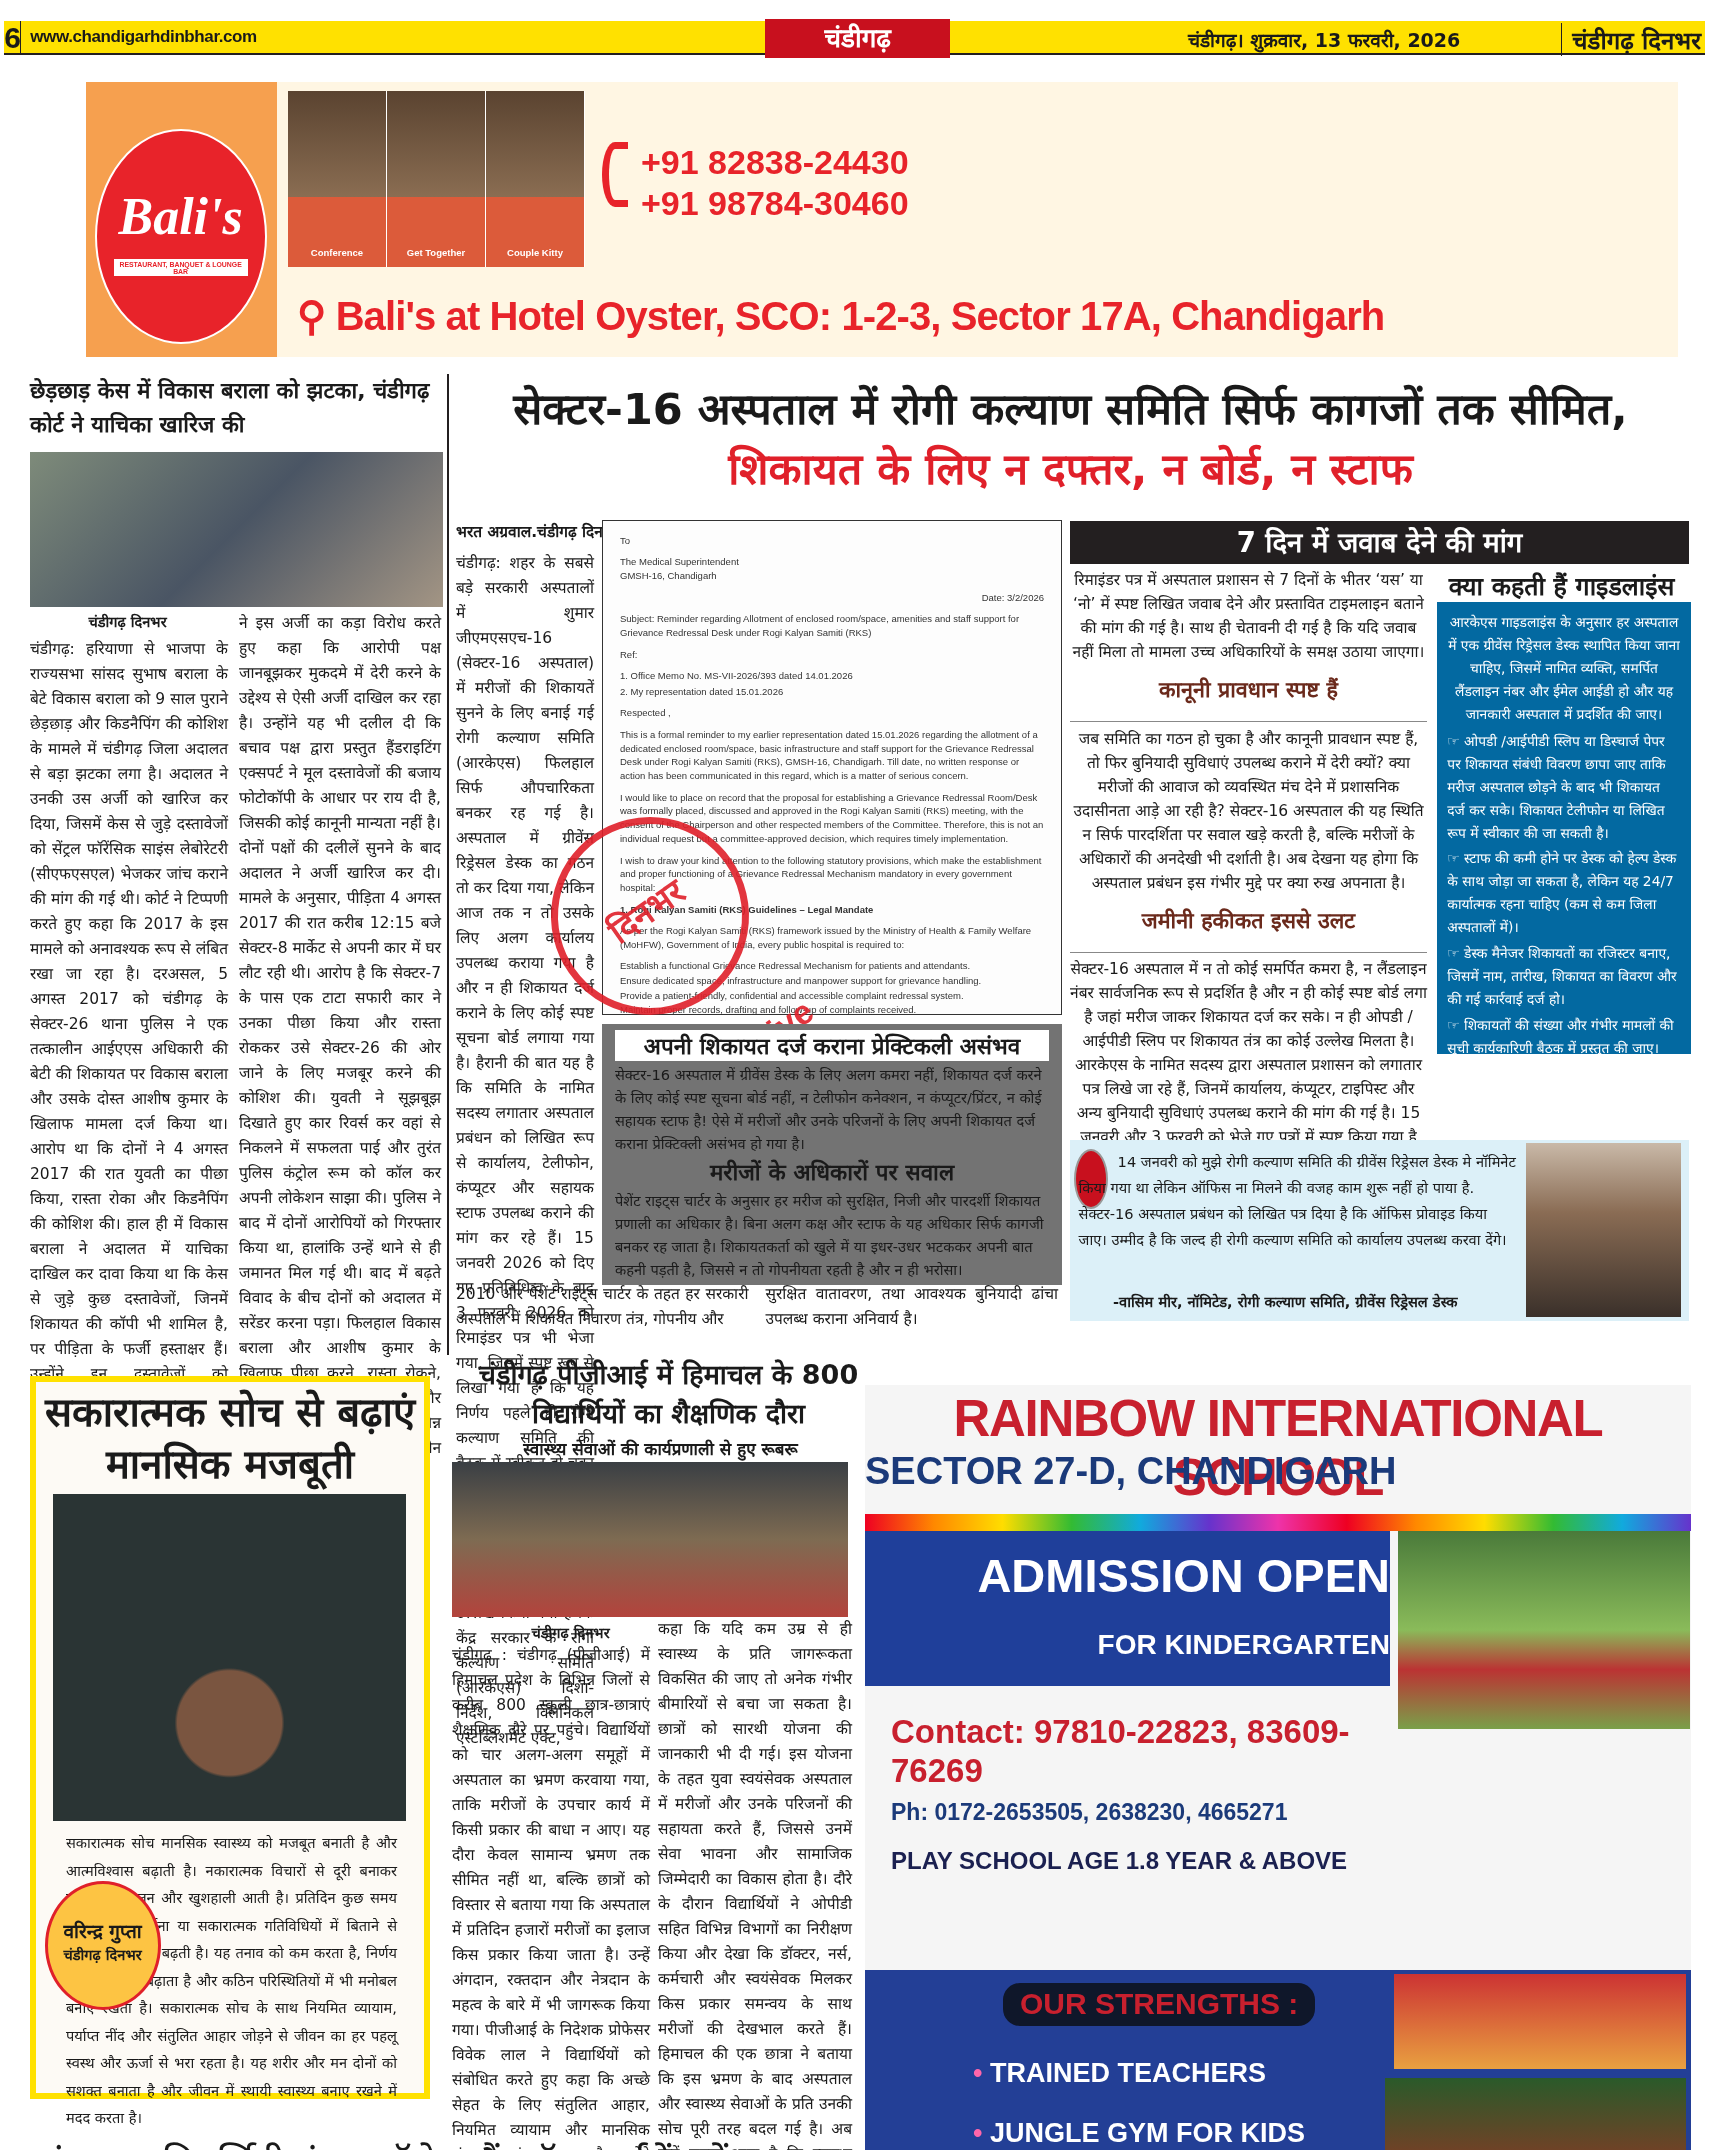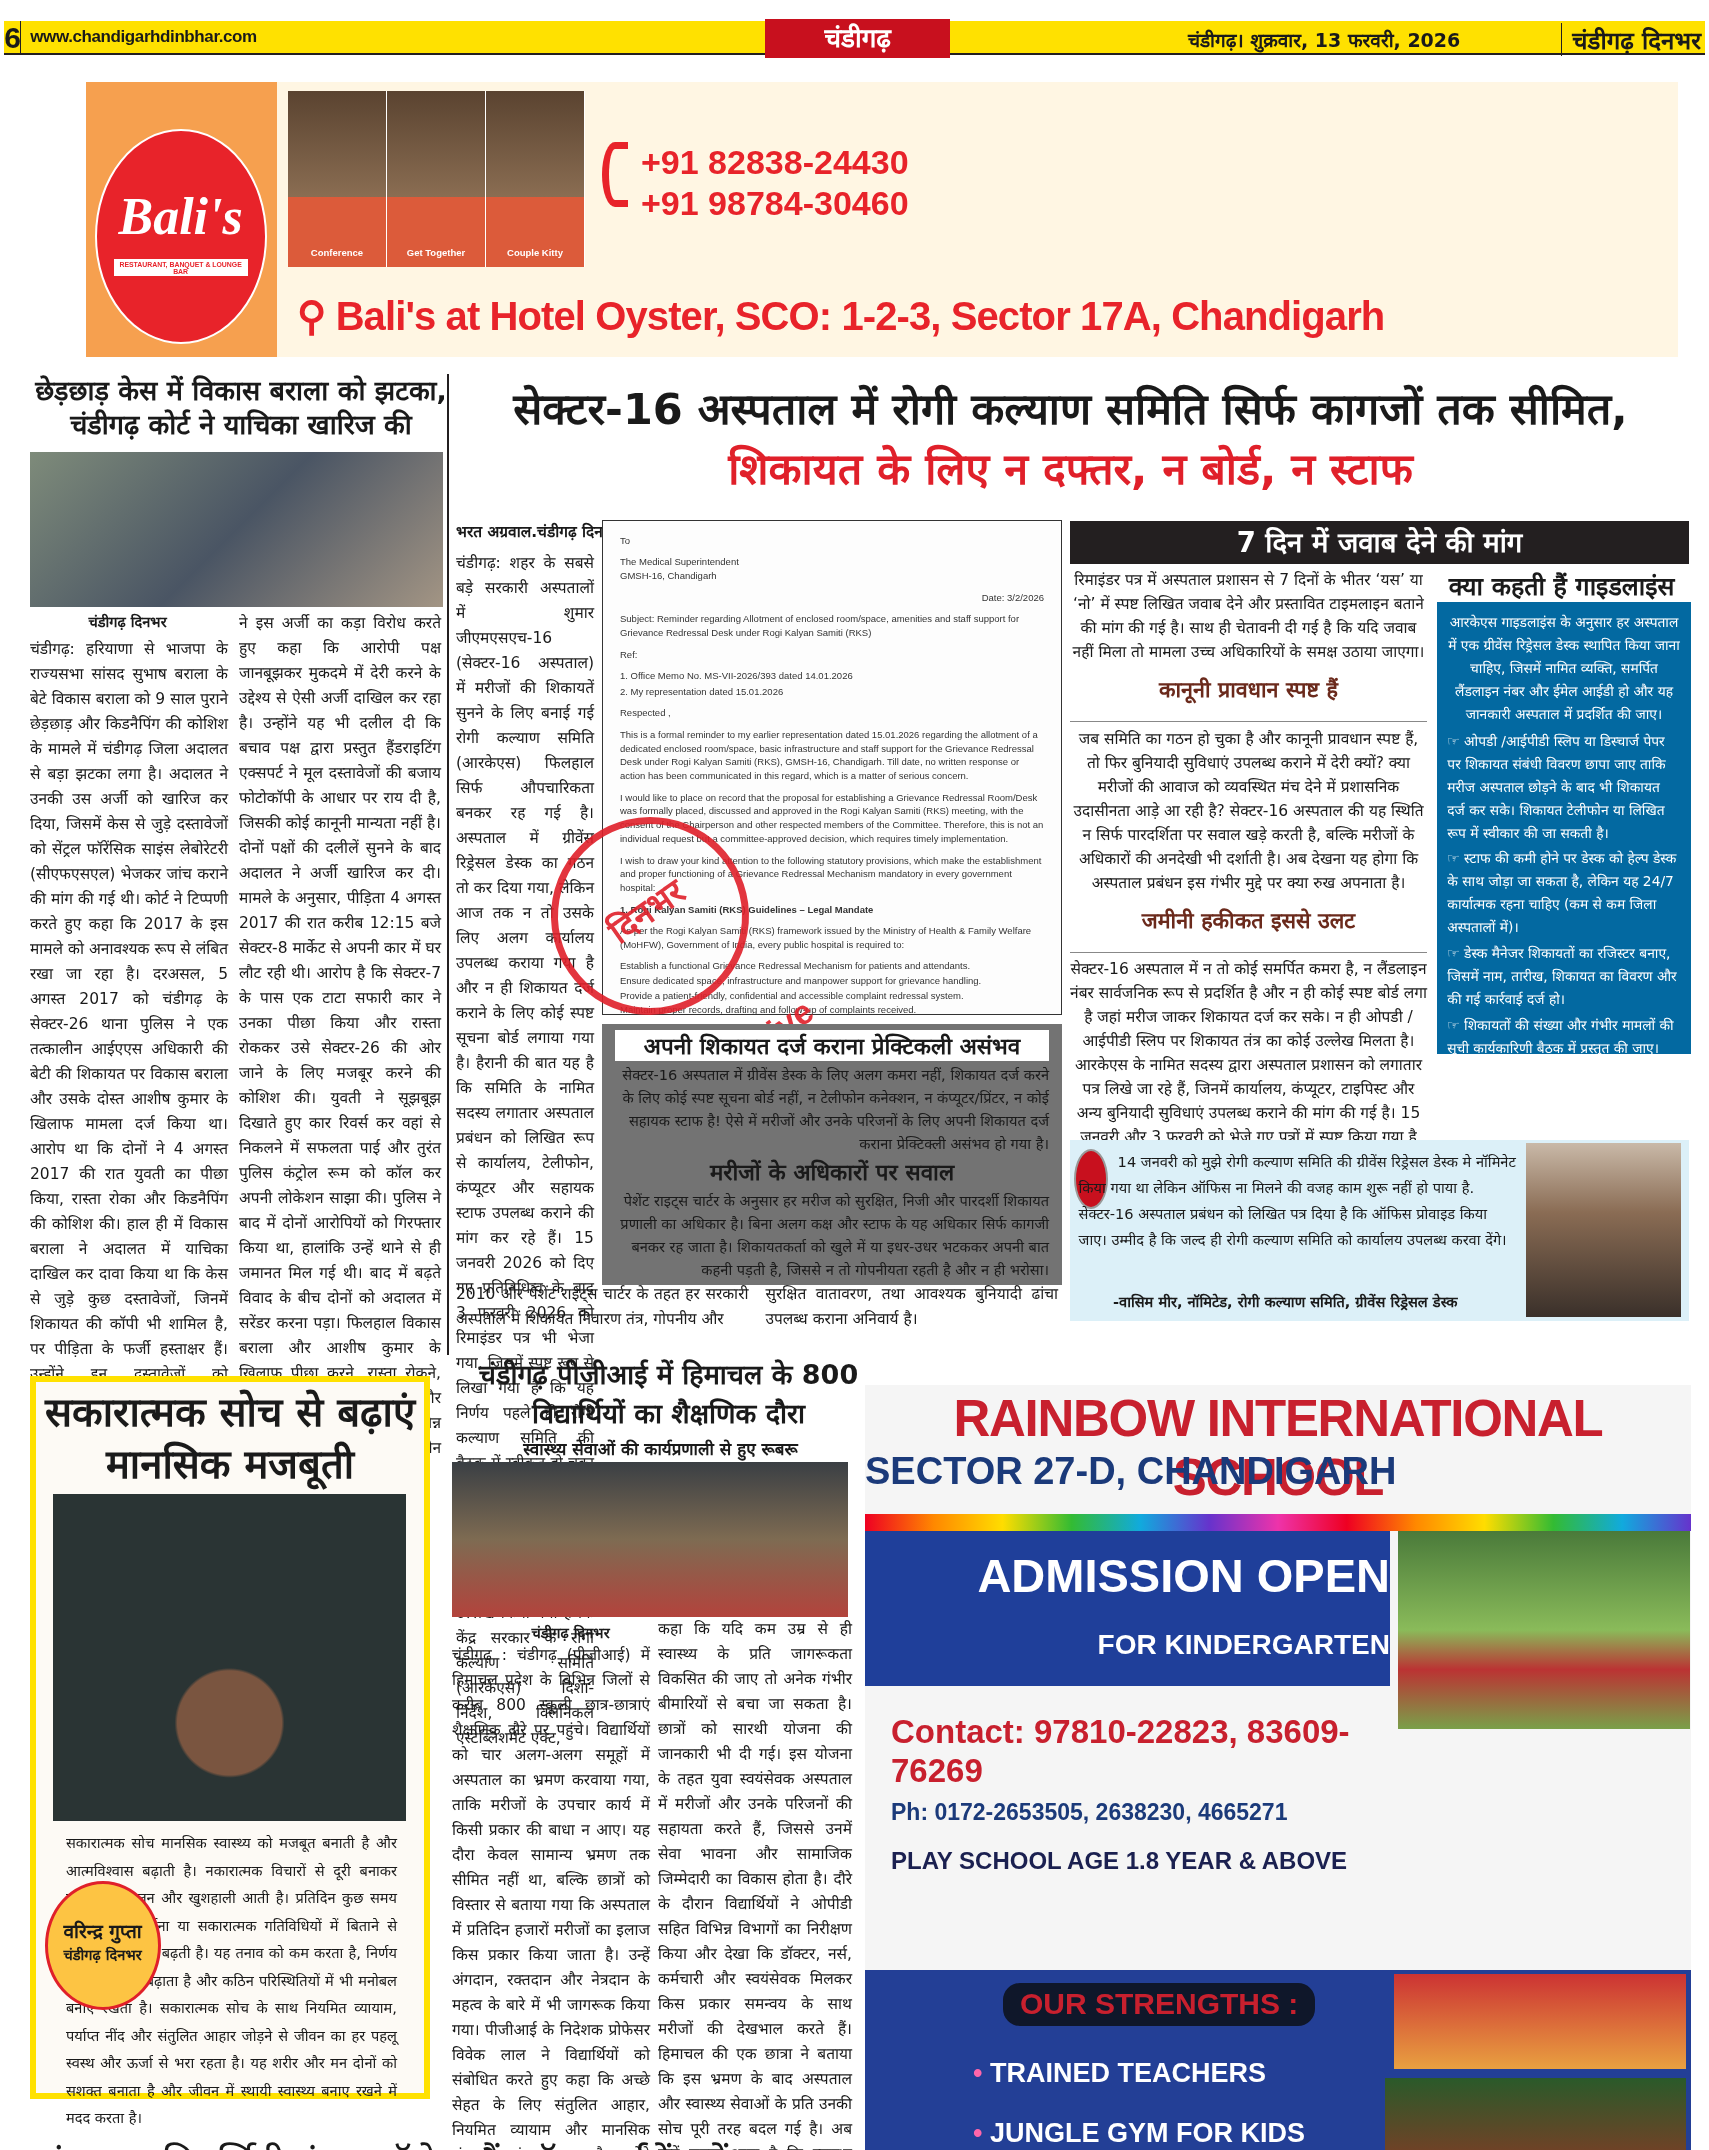--- a/index.html
+++ b/index.html
@@ -18,42 +18,42 @@
   #bali-logo .name{font:italic bold 52px "Liberation Serif",serif;margin-top:56px}
   #bali-logo .tag{font:bold 6.9px "Liberation Sans",sans-serif;background:#fff;color:#e8232a;margin:13px 17px;padding:1.7px}
   #bali-photos{left:202px;top:8.6px;width:297px;height:176px;display:flex}
   .bphoto{flex:1;background:linear-gradient(#5a4330,#8a6d52 60%,#dc5b3a 60%);border-right:0.9px solid #fff;position:relative}
   .bphoto span{position:absolute;bottom:8.6px;width:100%;text-align:center;color:#fff;font:bold 9.5px "Liberation Sans",sans-serif}
   #bali-phone-icon{left:516px;top:60px;width:26px;height:65px;border:7.7px solid #e8232a;border-right:none;border-radius:50% 0 0 50%}
   #bali-phones{left:555px;top:60px;color:#e8232a;font:bold 34px "Liberation Sans",sans-serif;line-height:41px}
   #bali-address{left:211px;top:211px;color:#e8232a;font:bold 40px "Liberation Sans",sans-serif;letter-spacing:-0.9px}
   
   .hl{font-family:"DejaVu Sans",sans-serif;font-weight:bold;color:#1a1a1a}
-  #left-hl{left:30px;top:374px;width:422px;font-size:27px;line-height:34px;text-align:center}
+  #left-hl{left:30px;top:374px;width:422px;font-size:22px;line-height:34px;}
   #main-hl{left:447px;top:379px;width:1247px;font-size:43px;line-height:60px;text-align:center}
   #main-hl .red{color:#e0202a}
   .vrule{background:#231f20;width:1.7px}
   .body{font:15.5px/25px "DejaVu Sans",sans-serif;text-align:justify}
   .byline{font:bold 15.5px "DejaVu Sans",sans-serif}
   .photo{background:linear-gradient(135deg,#7e8b7a,#4a5564 50%,#a39584);}
   .caption{font:bold 14.6px "DejaVu Sans",sans-serif;text-align:center}
   
   #left-photo{left:30px;top:452px;width:413px;height:155px}
   #left-caption{left:52px;top:611px;width:151px}
   #left-col1{left:30px;top:637px;width:198px}
   #left-col2{left:239px;top:611px;width:202px}
   
   #main-byline{left:456px;top:520px}
   #main-col1{left:456px;top:551px;width:138px}
   #main-doc{left:602px;top:520px;width:460px;height:495px;border:1.3px solid #333;background:#fdfdfd;padding:13px 17px;font:9.5px/13.8px "Liberation Sans",sans-serif;color:#333}
   #main-doc p{margin-bottom:7.7px}
   #exclusive-stamp{left:551px;top:817px;width:198px;height:198px;border:7.7px solid #e0202a;border-radius:50%;transform:rotate(-35deg);color:#e0202a;font:bold 34px "Liberation Sans",sans-serif;text-align:center;line-height:172px;opacity:.9}
   #mid-box{left:602px;top:1024px;width:460px;background:#737373;padding:4.3px 13px}
   #mid-box h3{font:bold 22.4px "DejaVu Sans",sans-serif;text-align:center;margin:1.7px 0}
-  #mid-box p{font:14.6px/23px "DejaVu Sans",sans-serif;text-align:right}
+  #mid-box p{font:14.6px/23px "DejaVu Sans",sans-serif;text-align:left}
   #main-bottom{left:456px;top:1282px;width:602px;display:flex;gap:17px}
   #main-bottom div{flex:1}
   
   #right-banner{left:1070px;top:521px;width:619px;height:43px;background:#231f20;color:#fff;font:bold 27.5px "DejaVu Sans",sans-serif;text-align:center;line-height:43px}
   #right-text{left:1070px;top:568px;width:357px;text-align:center}
   #right-text p{font:15.5px/24px "DejaVu Sans",sans-serif}
   #right-text h4{font:bold 21.5px "DejaVu Sans",sans-serif;color:#6b2a1c;margin:10.3px 0 4.3px;border-bottom:1.7px solid #888;padding-bottom:18px}
   #guide-title{left:1437px;top:568px;width:249px;font:bold 25px "DejaVu Sans",sans-serif;text-align:center}
   #guide-box{left:1437px;top:602px;width:254px;height:452px;background:#0369a1;color:#fff;padding:8.6px 10.3px;font:13.8px/23px "DejaVu Sans",sans-serif}
   #guide-box li{list-style:none;margin-bottom:2.6px}

